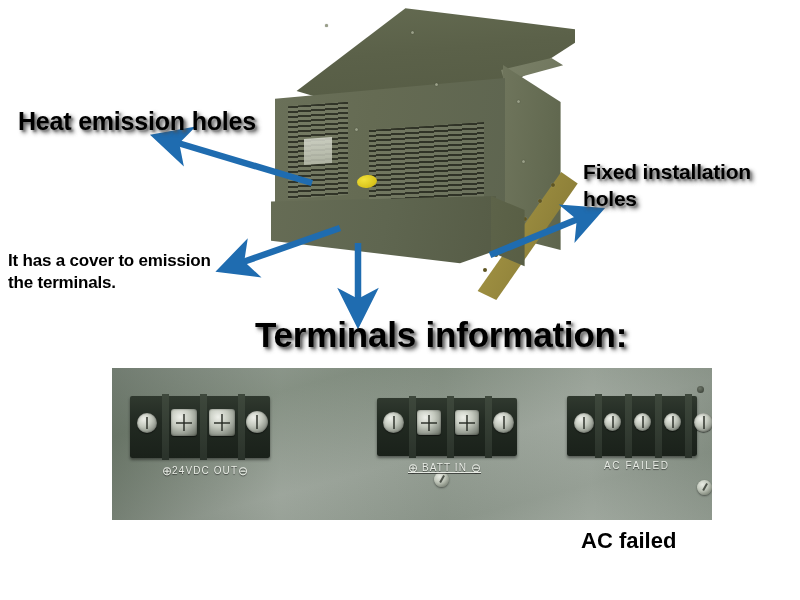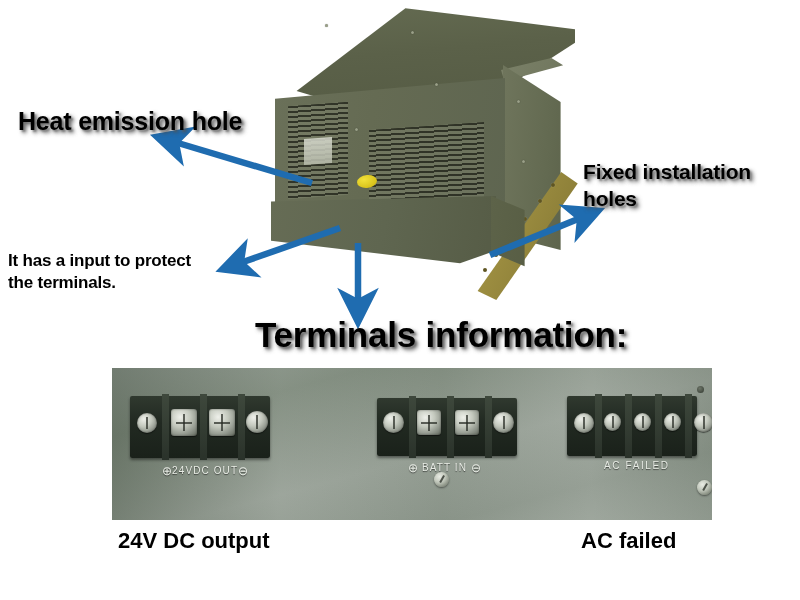--- a/index.html
+++ b/index.html
@@ -341,21 +341,21 @@
         <span class="slot"></span>
         <span class="slot cross"></span>
       </div>
     <div class="tscrew" style="left:343px; top:42px; width:24px; height:25px;">
         <span class="slot"></span>
         <span class="slot cross"></span>
       </div>
     <div class="tscrew round" style="left:381px; top:44px; width:21px; height:21px;">
         <span class="slot"></span>
       </div>
-    <div class="tlabel" style="left:296px; top:93px;"><span class="pm">⊕</span> BATT IN <span class="pm">⊖</span></div>
+    <div class="tlabel" style="left:296px; top:93px;text-decoration:underline;"><span class="pm">⊕</span> BATT IN <span class="pm">⊖</span></div>
 
     <div class="tblock" style="left:455px; top:28px; width:130px; height:60px;"></div>
     <div class="tdiv" style="left:483px; top:26px; width:7px; height:64px;"></div>
     <div class="tdiv" style="left:513px; top:26px; width:7px; height:64px;"></div>
     <div class="tdiv" style="left:543px; top:26px; width:7px; height:64px;"></div>
     <div class="tdiv" style="left:573px; top:26px; width:7px; height:64px;"></div>
     <div class="tscrew round" style="left:462px; top:45px; width:20px; height:20px;">
         <span class="slot"></span>
       </div>
     <div class="tscrew round" style="left:492px; top:45px; width:17px; height:18px;">
@@ -386,28 +386,27 @@
 
     <line x1="312" y1="183" x2="178" y2="143" stroke="#1f6cb0" stroke-width="6.5" marker-end="url(#ah)"></line>
 
     <line x1="340" y1="228" x2="243" y2="262" stroke="#1f6cb0" stroke-width="6.5" marker-end="url(#ah)"></line>
 
     <line x1="358" y1="243" x2="358" y2="300" stroke="#1f6cb0" stroke-width="6.5" marker-end="url(#ah)"></line>
 
     <line x1="490" y1="255" x2="578" y2="219" stroke="#1f6cb0" stroke-width="6.5" marker-end="url(#ah)"></line>
   </svg>
 
-  <div class="anno shadowed" id="lbl-heat">Heat emission hole</div>
+  <div class="anno shadowed" id="lbl-heat">Heat emission holes</div>
 
   <div class="anno shadowed" id="lbl-fixed">Fixed installation
 holes</div>
 
-  <div class="anno plain" id="lbl-cover">It has a input to protect
+  <div class="anno plain" id="lbl-cover">It has a cover to emission
 the terminals.</div>
 
   <div class="anno shadowed" id="lbl-terminfo">Terminals information:</div>
 
-  <div class="caption" id="cap-dc">24V DC output</div>
 
 
   <div class="caption" id="cap-ac">AC failed</div>
 
 </div>
 
 </body></html>

